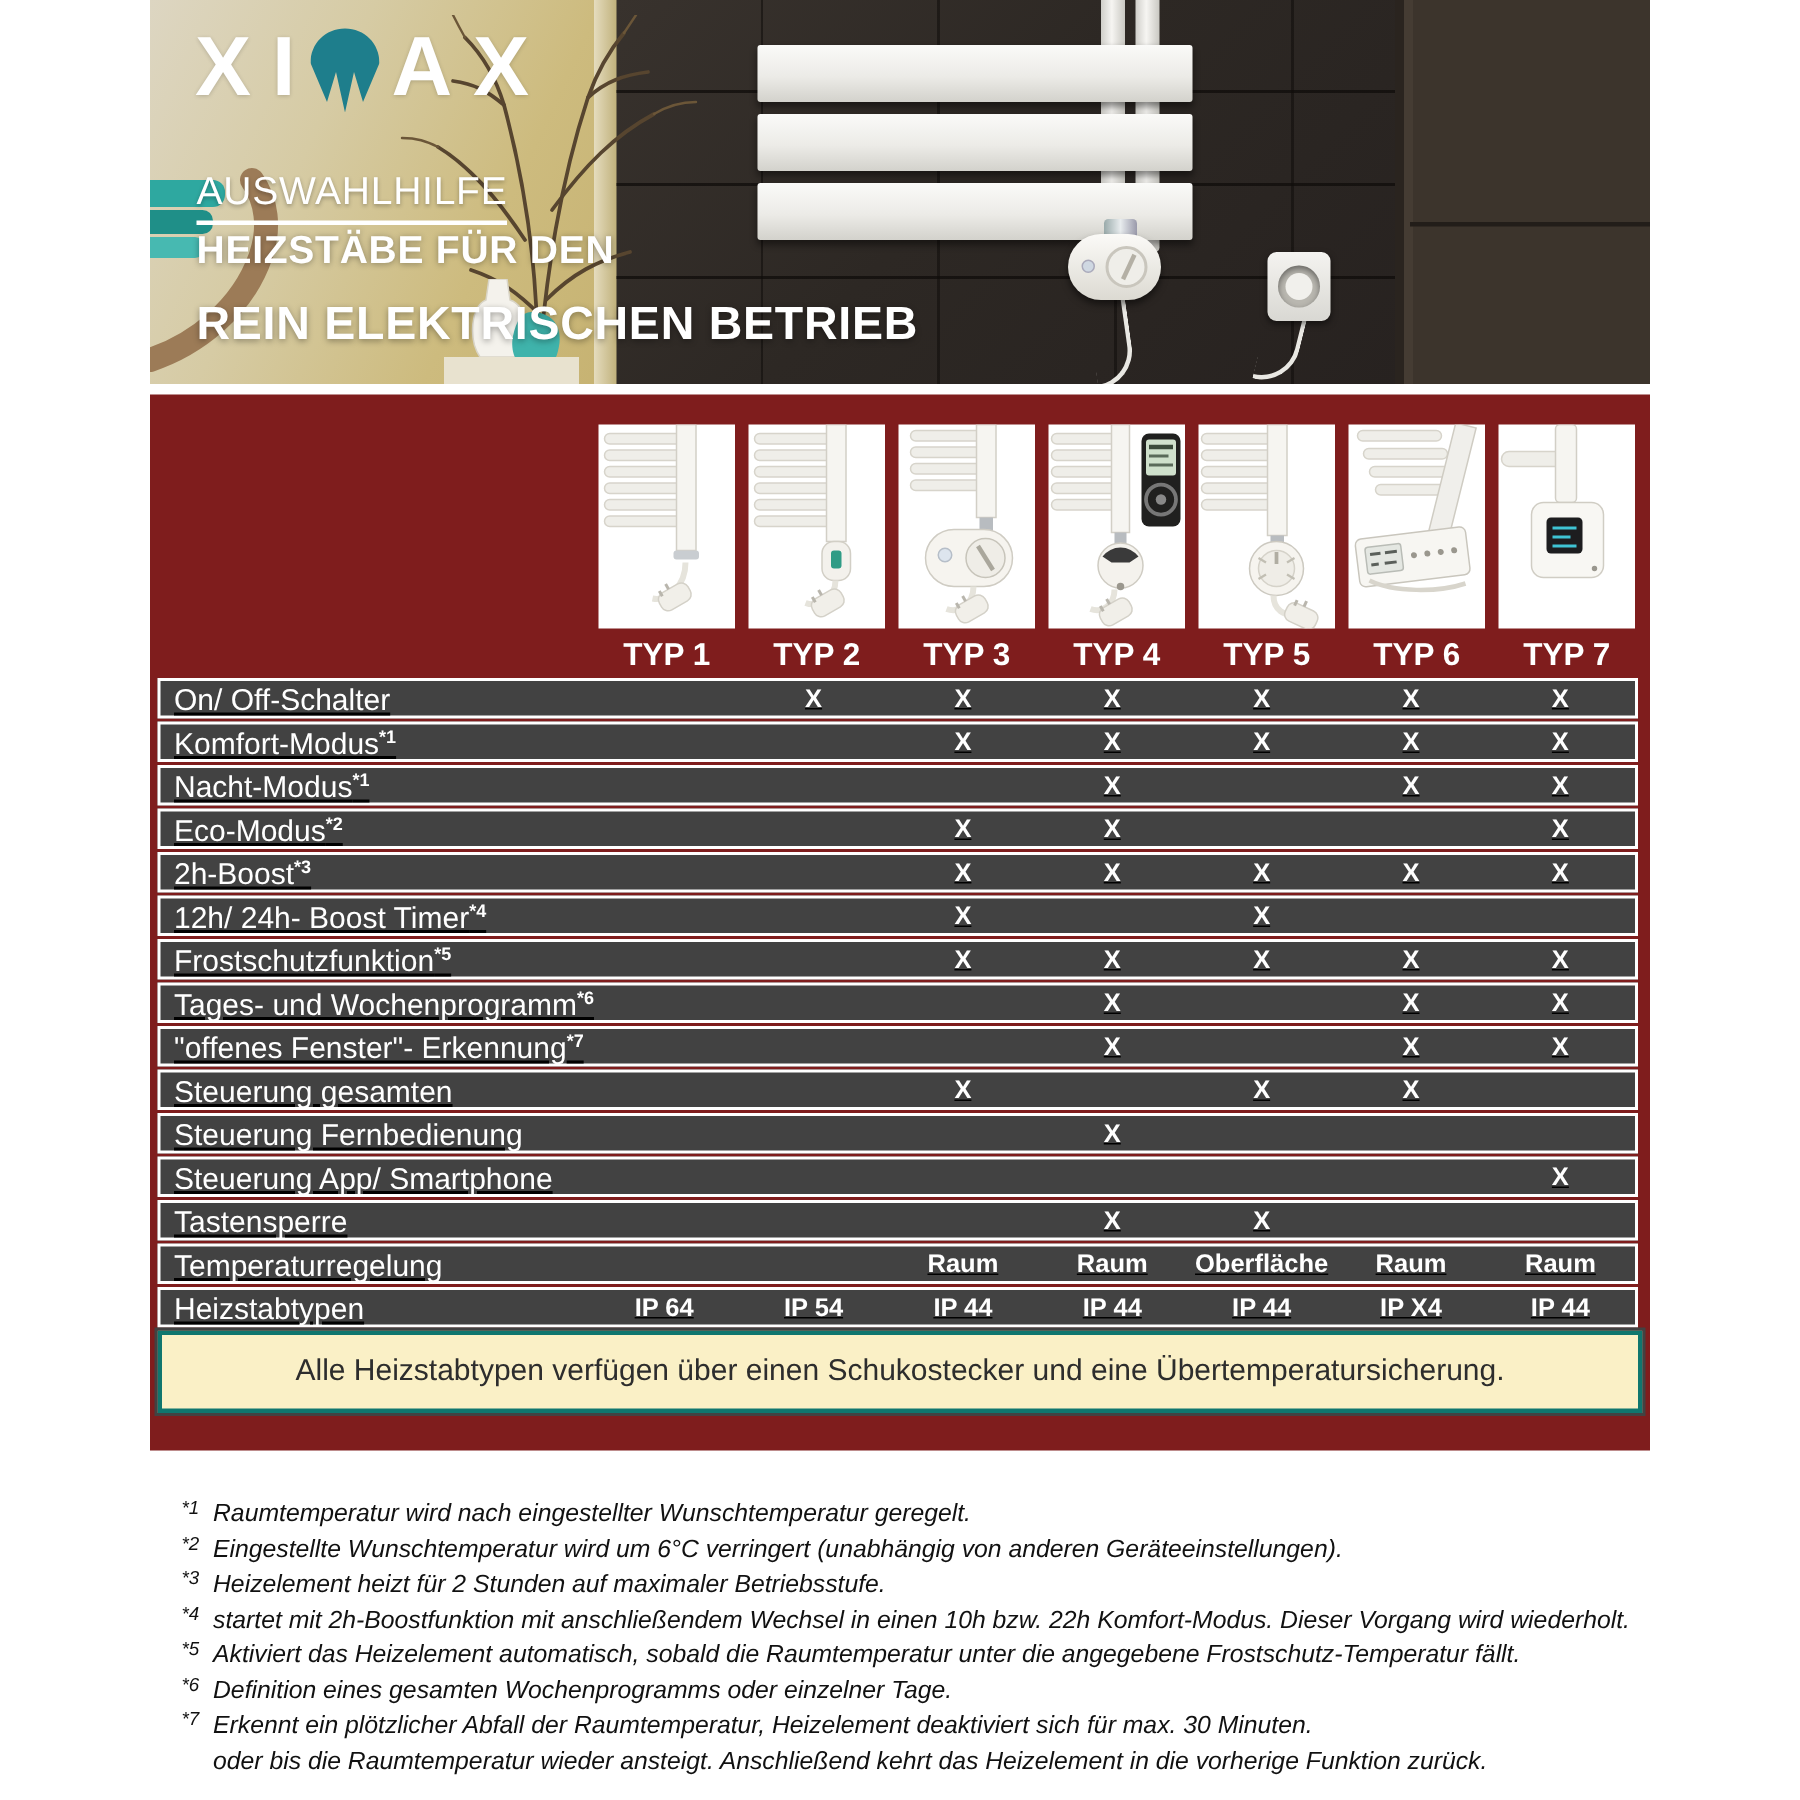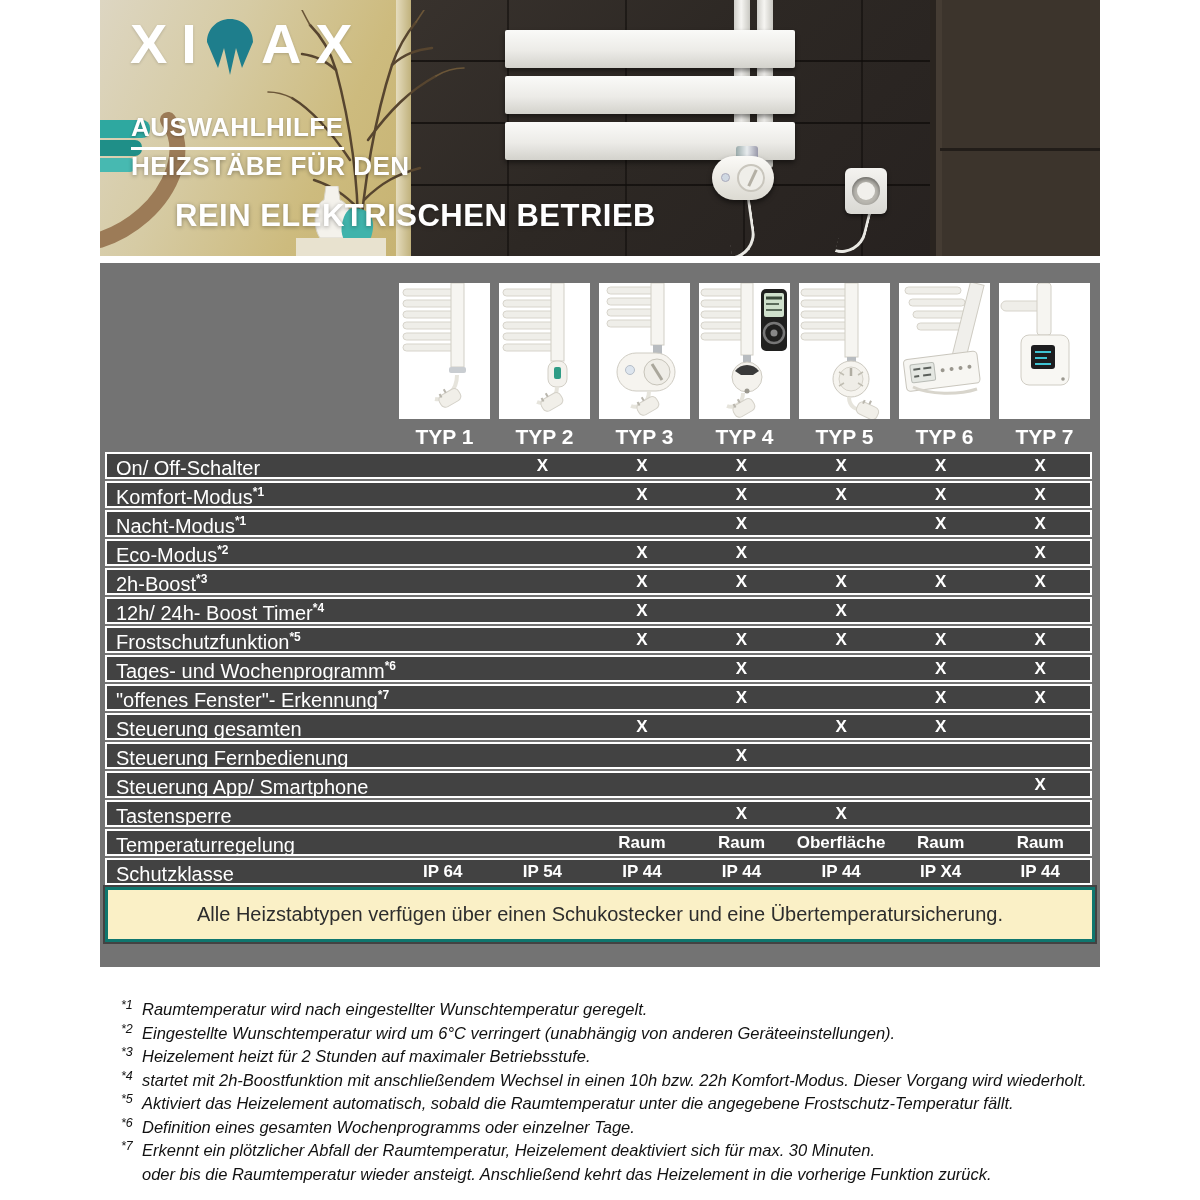--- a/index.html
+++ b/index.html
@@ -32,31 +32,31 @@
   .hero-elem .led { position:absolute; left:9px; top:17px; width:9px; height:9px; border-radius:50%; background:#cfd8e2; border:1px solid #aab; }
   .hero-fitting { position:absolute; left:636px; top:146px; width:22px; height:14px; background:linear-gradient(90deg,#9aa,#e8ecee,#99a); border-radius:3px; }
   .outlet { position:absolute; left:745px; top:168px; width:42px; height:46px; background:linear-gradient(180deg,#f4f3f0,#d9d8d3); border-radius:6px; box-shadow:0 2px 4px rgba(0,0,0,.5); }
   .outlet .hole { position:absolute; left:7px; top:9px; width:28px; height:28px; border-radius:50%; background:#b9b7b0; box-shadow:inset 0 2px 4px rgba(0,0,0,.45); }
   .outlet .plug { position:absolute; left:12px; top:14px; width:18px; height:18px; border-radius:50%; background:#f1f0ec; }
   .cable { position:absolute; border:3px solid #e9e8e3; border-top:none; border-left:none; border-radius:0 0 26px 0; width:26px; height:46px; }
   .cable.c1 { left:740px; top:210px; transform:rotate(14deg); }
   .cable.c2 { left:628px; top:198px; height:60px; transform:rotate(-8deg); }
   .logo { position:absolute; left:30px; top:16px; display:flex; align-items:flex-start; color:#fff; font-weight:bold; font-size:56px; letter-spacing:14px; line-height:1; text-shadow:0 1px 3px rgba(0,0,0,.18); }
   .logo svg { margin:2px 8px 0 -4px; }
-  .kicker { position:absolute; left:31px; top:112px; color:#fff; font-weight:bold; font-size:26px; letter-spacing:.5px; border-bottom:3px solid #fff; padding-bottom:4px; text-shadow:0 1px 3px rgba(0,0,0,.3); }
+  .kicker { position:absolute; left:31px; top:112px; color:#fff; font-weight:normal; font-size:26px; letter-spacing:.5px; border-bottom:3px solid #fff; padding-bottom:4px; text-shadow:0 1px 3px rgba(0,0,0,.3); }
   .title1 { position:absolute; left:31px; top:151px; color:#fff; font-weight:bold; font-size:26px; letter-spacing:.5px; text-shadow:0 1px 4px rgba(0,0,0,.35); }
-  .title2 { position:absolute; left:31px; top:198px; color:#fff; font-weight:bold; font-size:31px; letter-spacing:.5px; text-shadow:0 1px 4px rgba(0,0,0,.35);margin-left:44px; }
+  .title2 { position:absolute; left:31px; top:198px; color:#fff; font-weight:bold; font-size:31px; letter-spacing:.5px; text-shadow:0 1px 4px rgba(0,0,0,.35); }
 
   
-  .tablebox { position:absolute; left:100px; top:263px; width:1000px; height:704px; background:#737373; }
+  .tablebox { position:absolute; left:100px; top:263px; width:1000px; height:704px; background:#7f1d1d; }
   .tiles { position:absolute; left:299px; top:20px; display:flex; gap:9px; }
   .tile { width:91px; height:136px; background:#fff; overflow:hidden; }
   .typlabels { position:absolute; left:299px; top:162px; display:flex; gap:9px; }
   .typlabels span { display:block; width:91px; text-align:center; color:#fff; font-weight:bold; font-size:21px; }
-  .rows { position:absolute; left:5px; right:8px; top:189px; }
+  .rows { position:absolute; left:5px; right:8px; top:189px;text-decoration:underline; }
   .frow { display:flex; align-items:center; height:27px; border:2px solid #fff; margin-bottom:2px; background:#424242; }
   .flabel { width:286px; padding-left:9px; color:#fff; font-size:20px; line-height:23px; white-space:nowrap; }
   .flabel sup { font-size:12px; font-weight:bold; }
   .fcell { flex:1 1 0; text-align:center; color:#fff; font-weight:bold; font-size:17px; }
   .note { position:absolute; left:5px; right:5px; top:624px; height:55px; background:#faf0c6; border:3px solid #0f766e; outline:2px solid #424242; display:flex; align-items:center; justify-content:center; color:#2d2d2d; font-weight:normal; font-size:20px; }
 
   
   .footnotes { position:absolute; left:121px; top:1001px; width:980px; color:#111; }
   .fn { display:flex; align-items:flex-start; margin-bottom:6.5px; font-style:italic; font-size:16.5px; line-height:17px; }
   .fn .mk { font-size:12.5px; width:21px; flex:0 0 21px; transform:translateY(-4px); }
@@ -470,21 +470,21 @@
         <div class="fcell"></div>
         <div class="fcell"></div>
         <div class="fcell">Raum</div>
         <div class="fcell">Raum</div>
         <div class="fcell">Oberfläche</div>
         <div class="fcell">Raum</div>
         <div class="fcell">Raum</div>
       </div>
 
       <div class="frow">
-        <div class="flabel"><span class="lbl">Schutzklasse</span><sup class="sup"></sup></div>
+        <div class="flabel"><span class="lbl">Heizstabtypen</span><sup class="sup"></sup></div>
         <div class="fcell">IP 64</div>
         <div class="fcell">IP 54</div>
         <div class="fcell">IP 44</div>
         <div class="fcell">IP 44</div>
         <div class="fcell">IP 44</div>
         <div class="fcell">IP X4</div>
         <div class="fcell">IP 44</div>
       </div>
     </div>
 

